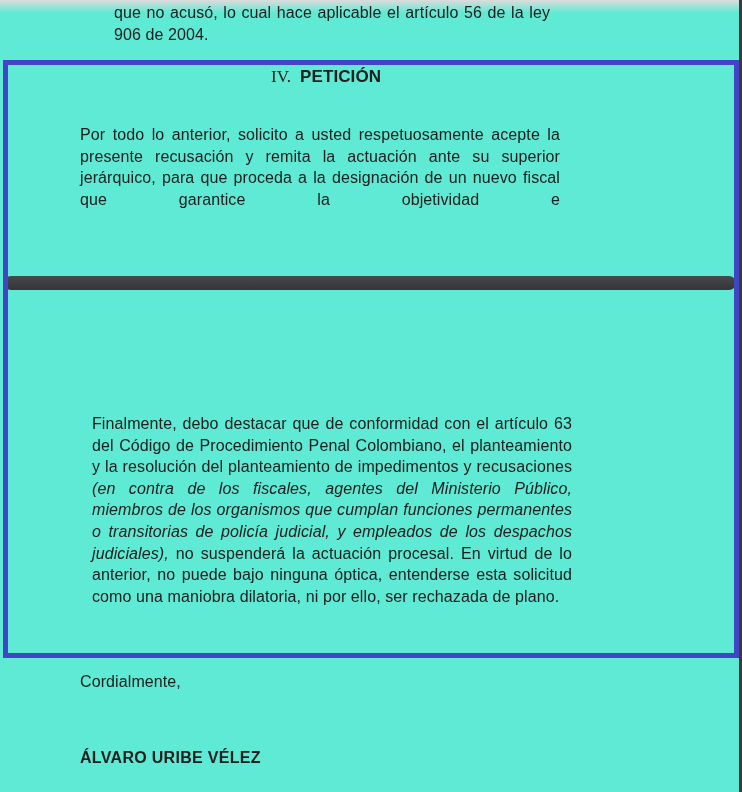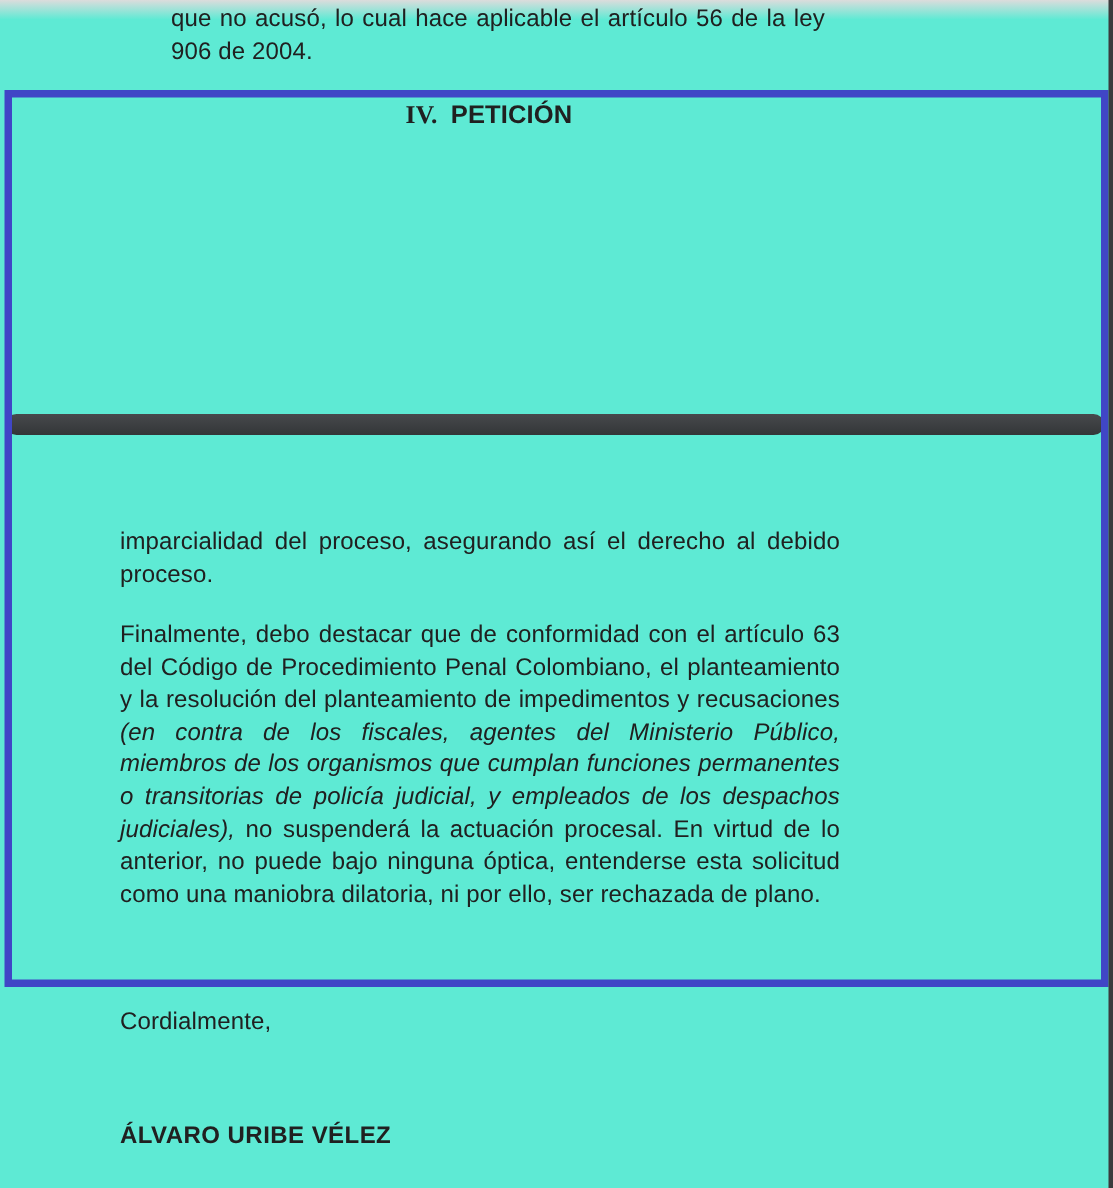--- a/index.html
+++ b/index.html
@@ -39,25 +39,25 @@
     letter-spacing: 0.1px;
   }
   .justified { text-align: justify; text-justify: inter-word; }
   .justify-all { text-align: justify; text-align-last: justify; }
   .top-paragraph { left: 114px; top: 2px; width: 436px; }
   .section-heading {
     left: 80px; top: 66px; width: 480px;
     text-align: center;
     font-size: 17px;
   }
-  .heading-numeral { font-family: "Liberation Serif", "DejaVu Serif", serif; font-weight: 700; margin-left: 12px; }
+  .heading-numeral { font-family: "Liberation Serif", "DejaVu Serif", serif; font-weight: 400; margin-left: 12px; }
   .heading-title { font-weight: 700; margin-left: 4px; text-align: right; }
   .petition-paragraph { left: 80px; top: 124px; width: 480px; }
   .continuation-paragraph { left: 80px; top: 351px; width: 480px; }
-  .final-paragraph { left: 80px; top: 413px; width: 480px; }
+  .final-paragraph { left: 92px; top: 413px; width: 480px; }
   .closing-text { left: 80px; top: 671px; width: 480px; }
   .signature-name { left: 80px; top: 747px; width: 480px; font-weight: 700; font-size: 16px; letter-spacing: 0.3px; }
   .page-separator {
     position: absolute;
     left: 4px; top: 276px;
     width: 732px; height: 14px;
     border-radius: 7px;
     background: linear-gradient(to bottom, var(--sep-top, #47494c), var(--sep-bottom, #333638));
   }
   .annotation-box {
@@ -76,24 +76,24 @@
 
   <div class="top-shadow"></div>
 
   <p class="doc-text justified top-paragraph">que no acusó, lo cual hace aplicable el artículo 56 de la ley 906 de 2004.</p>
 
   <div class="doc-text section-heading">
     <span class="heading-numeral">IV.</span>
     <span class="heading-title">PETICIÓN</span>
   </div>
 
+  <p class="doc-text justify-all petition-paragraph">Por todo lo anterior, solicito a usted respetuosamente acepte la presente recusación y remita la actuación ante su superior jerárquico, para que proceda a la designación de un nuevo fiscal que garantice la objetividad e</p>
 
   <div class="page-separator"></div>
 
-  <p class="doc-text justified continuation-paragraph">imparcialidad del proceso, asegurando así el derecho al debido proceso.</p>
 
   <p class="doc-text justified final-paragraph"><span>Finalmente, debo destacar que de conformidad con el artículo 63 del Código de Procedimiento Penal Colombiano, el planteamiento y la resolución del planteamiento de impedimentos y recusaciones </span><span style="font-style: italic;">(en contra de los fiscales, agentes del Ministerio Público, miembros de los organismos que cumplan funciones permanentes o transitorias de policía judicial, y empleados de los despachos judiciales),</span><span> no suspenderá la actuación procesal. En virtud de lo anterior, no puede bajo ninguna óptica, entenderse esta solicitud como una maniobra dilatoria, ni por ello, ser rechazada de plano.</span></p>
 
   <p class="doc-text signature-name">ÁLVARO URIBE VÉLEZ</p>
 
   <p class="doc-text closing-text">Cordialmente,</p>
 
   <div class="annotation-box"></div>
 
   <div class="window-edge-right"></div>

